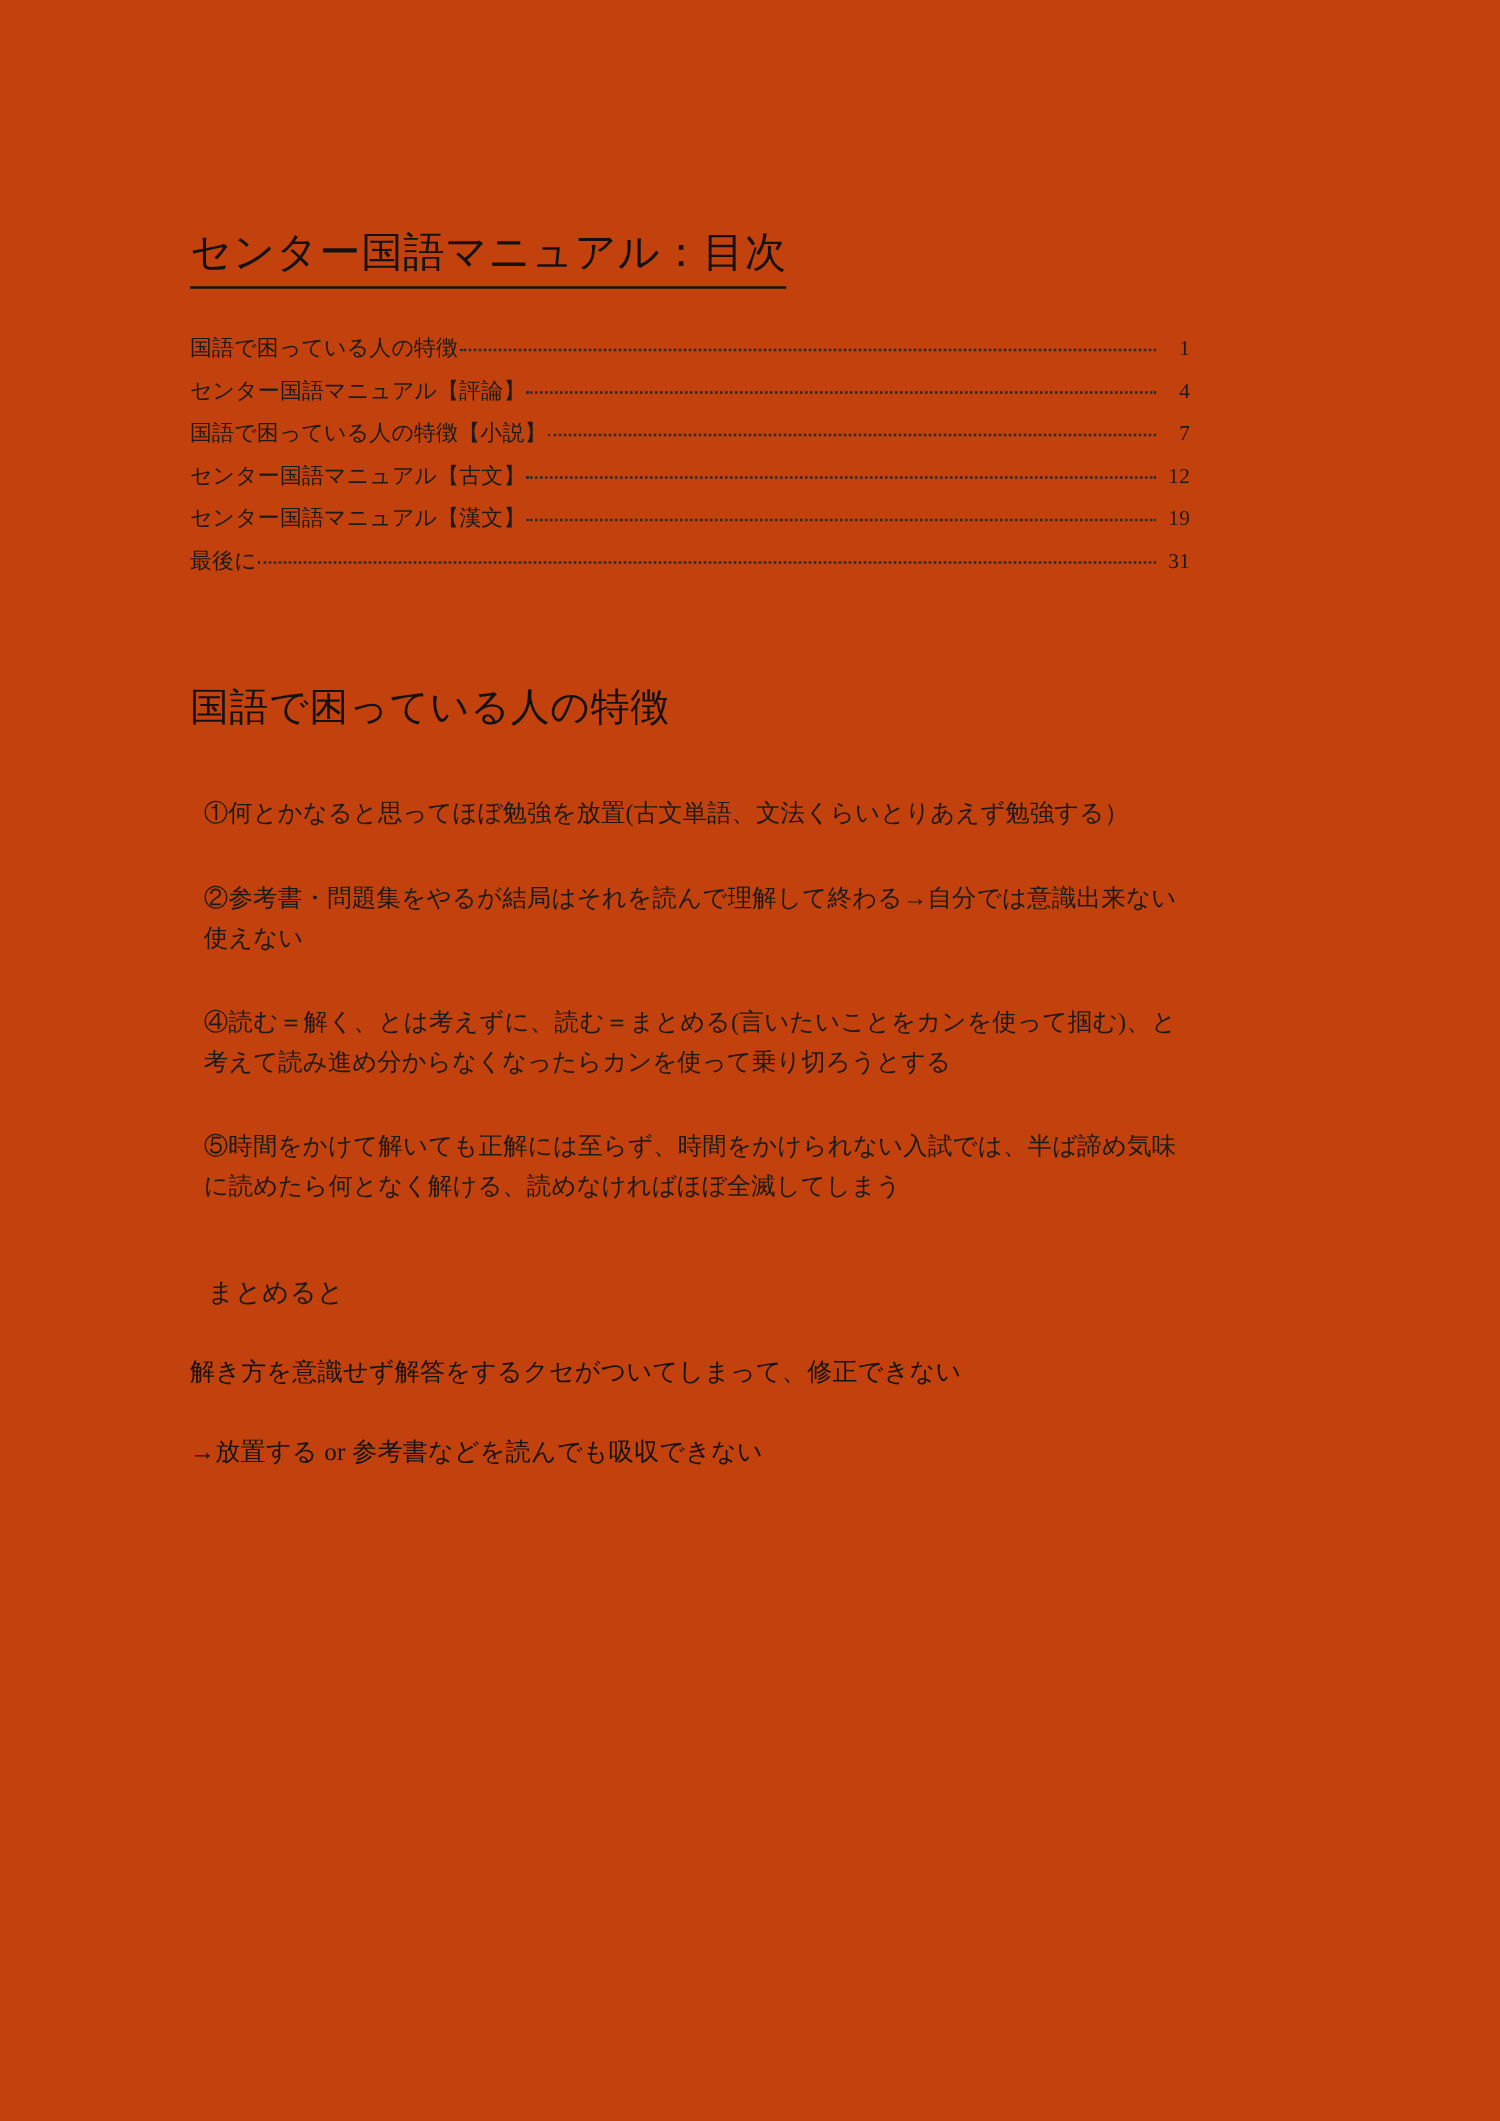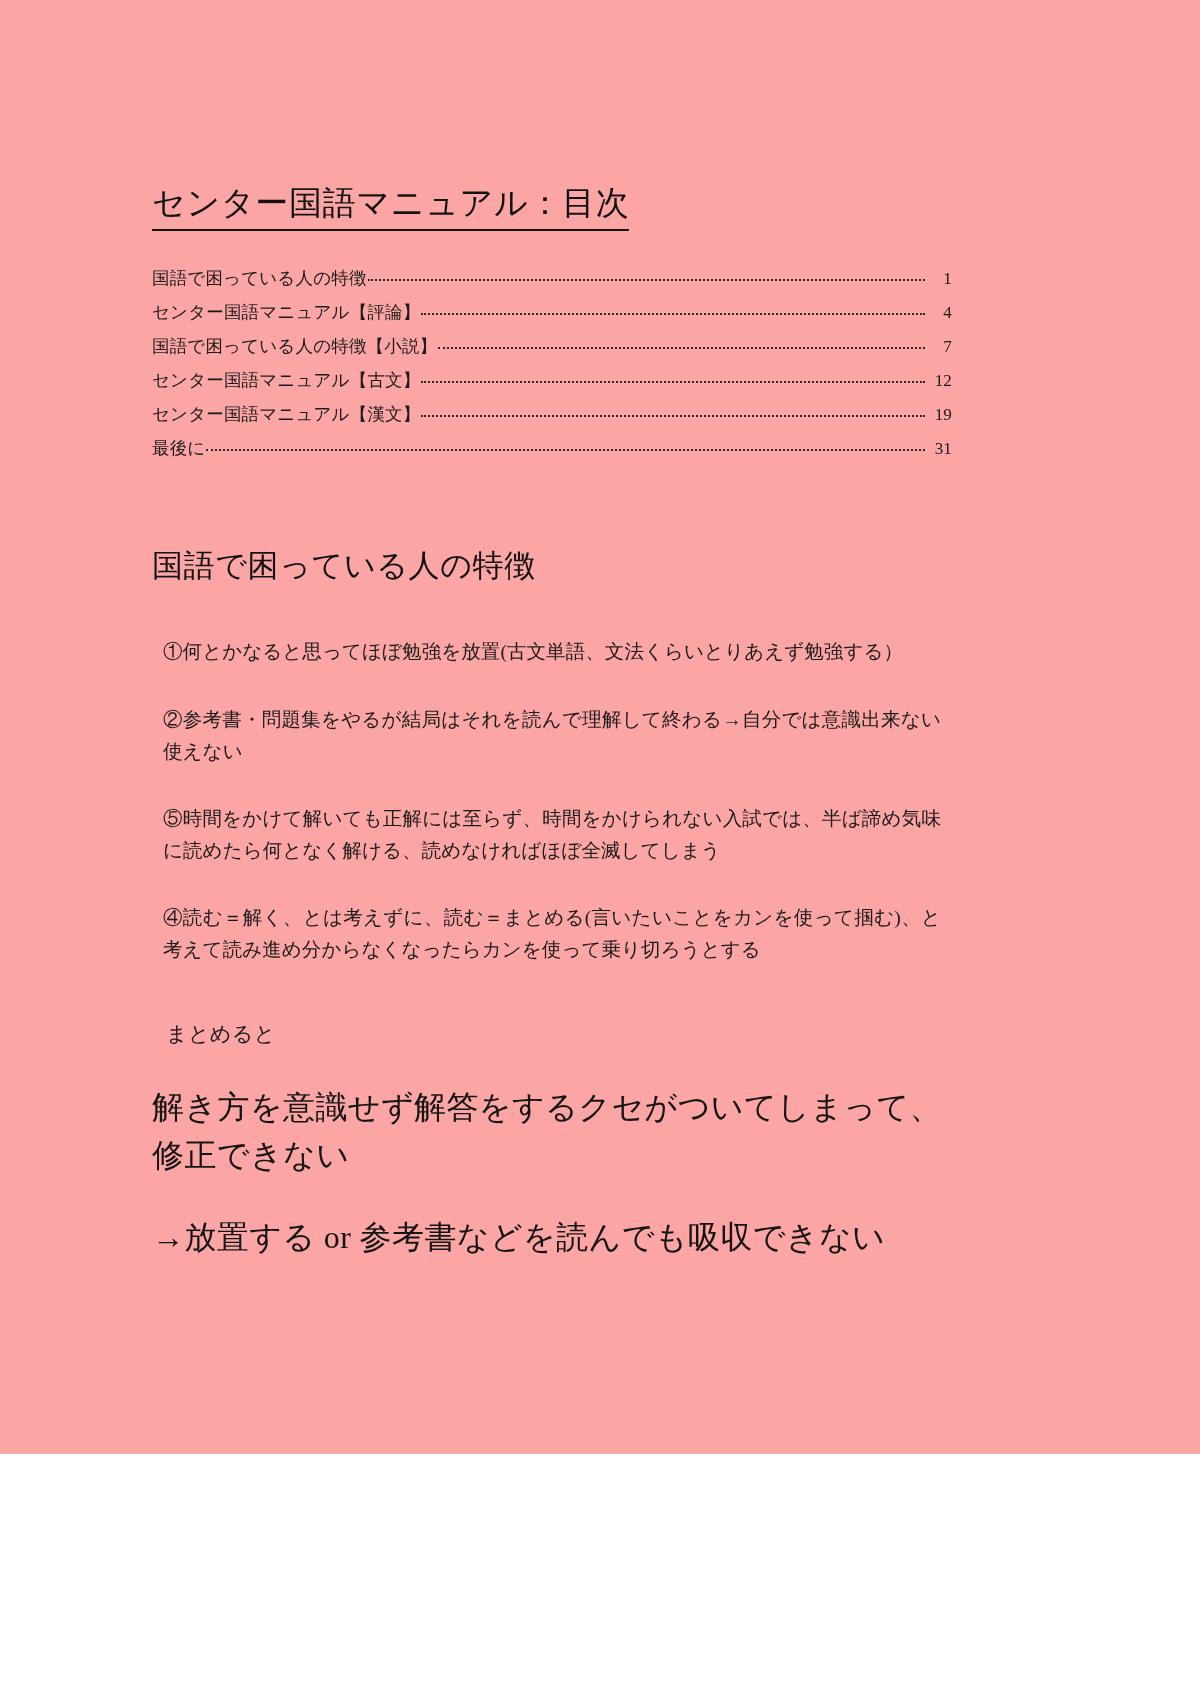--- a/index.html
+++ b/index.html
@@ -8,23 +8,23 @@
     background: #ffffff;
   }
   body {
     font-family: "Liberation Serif", "DejaVu Serif", serif;
     color: #1a1a1a;
     -webkit-font-smoothing: antialiased;
   }
   .page {
     position: relative;
     width: 1200px;
-    height: 1454px;
+    height: 1697px;
     margin: 0 auto;
-    background: #fca5a5;
+    background: #c2410c;
     overflow: hidden;
     box-sizing: border-box;
   }
   .content {
     position: absolute;
     left: 152px;
     top: 182px;
     width: 800px;
   }
 
@@ -123,21 +123,21 @@
     margin-top: 54px;
   }
   .summary-lead {
     font-size: 21px;
     line-height: 1.5;
     color: #1b1b1b;
     margin: 14px;
     letter-spacing: 0.02em;
   }
   .summary-line {
-    font-size: 32px;
+    font-size: 20px;
     line-height: 1.5;
     color: #141414;
     margin: 32px 0 0 0;
     letter-spacing: 0.012em;
   }
   .summary-line.second {
     margin-top: 34px;
   }
 </style>
 </head>
@@ -179,22 +179,22 @@
         <span class="toc-leader"></span>
         <span class="toc-page">31</span>
       </li>
     </ul>
 
     <h2 class="section-heading">国語で困っている人の特徴</h2>
 
     <div class="body-list">
       <p class="para numbered first-numbered">①何とかなると思ってほぼ勉強を放置(古文単語、文法くらいとりあえず勉強する）</p>
       <p class="para numbered">②参考書・問題集をやるが結局はそれを読んで理解して終わる→自分では意識出来ない使えない</p>
+      <p class="para numbered">④読む＝解く、とは考えずに、読む＝まとめる(言いたいことをカンを使って掴む)、と考えて読み進め分からなくなったらカンを使って乗り切ろうとする</p>
       <p class="para numbered">⑤時間をかけて解いても正解には至らず、時間をかけられない入試では、半ば諦め気味に読めたら何となく解ける、読めなければほぼ全滅してしまう</p>
-      <p class="para numbered">④読む＝解く、とは考えずに、読む＝まとめる(言いたいことをカンを使って掴む)、と考えて読み進め分からなくなったらカンを使って乗り切ろうとする</p>
     </div>
 
     <div class="summary">
       <p class="summary-lead">まとめると</p>
       <p class="summary-line">解き方を意識せず解答をするクセがついてしまって、修正できない</p>
       <p class="summary-line second">→放置する or 参考書などを読んでも吸収できない</p>
     </div>
 
   </div>
 </div>

